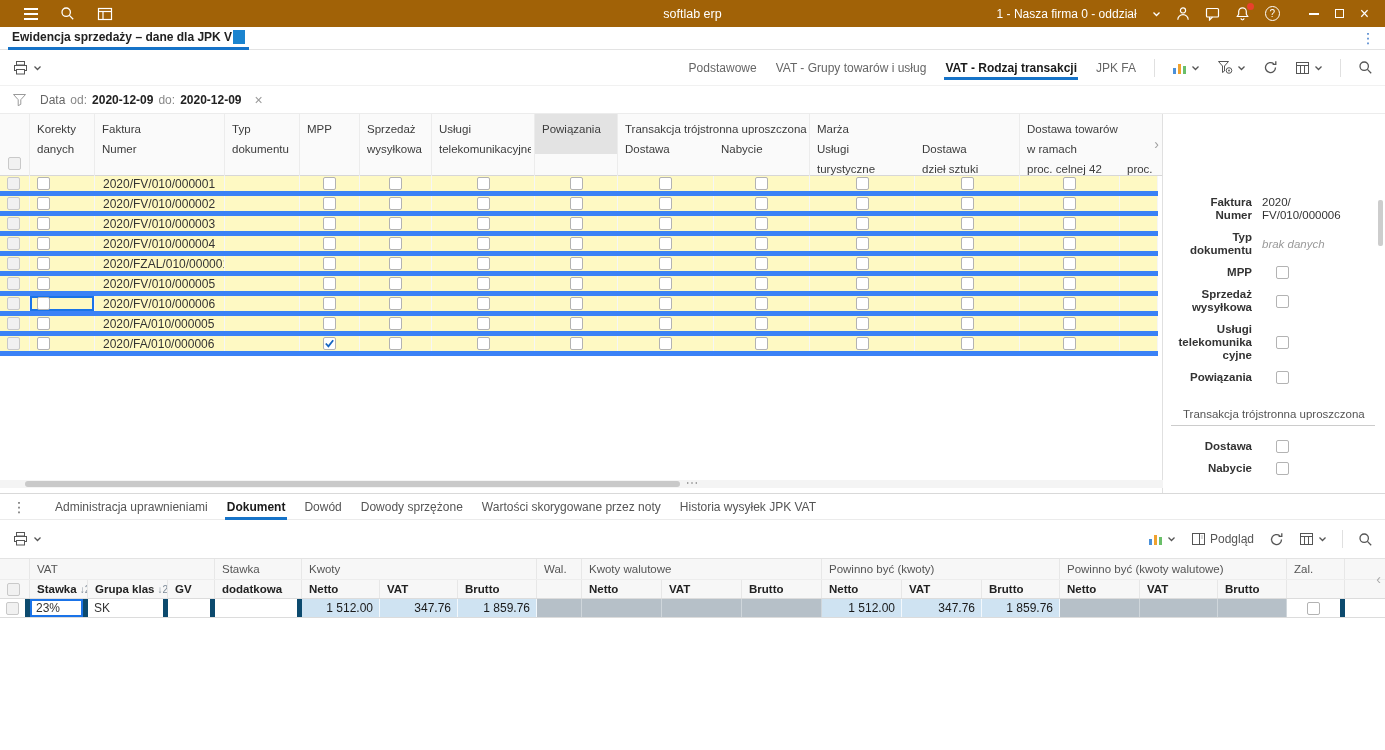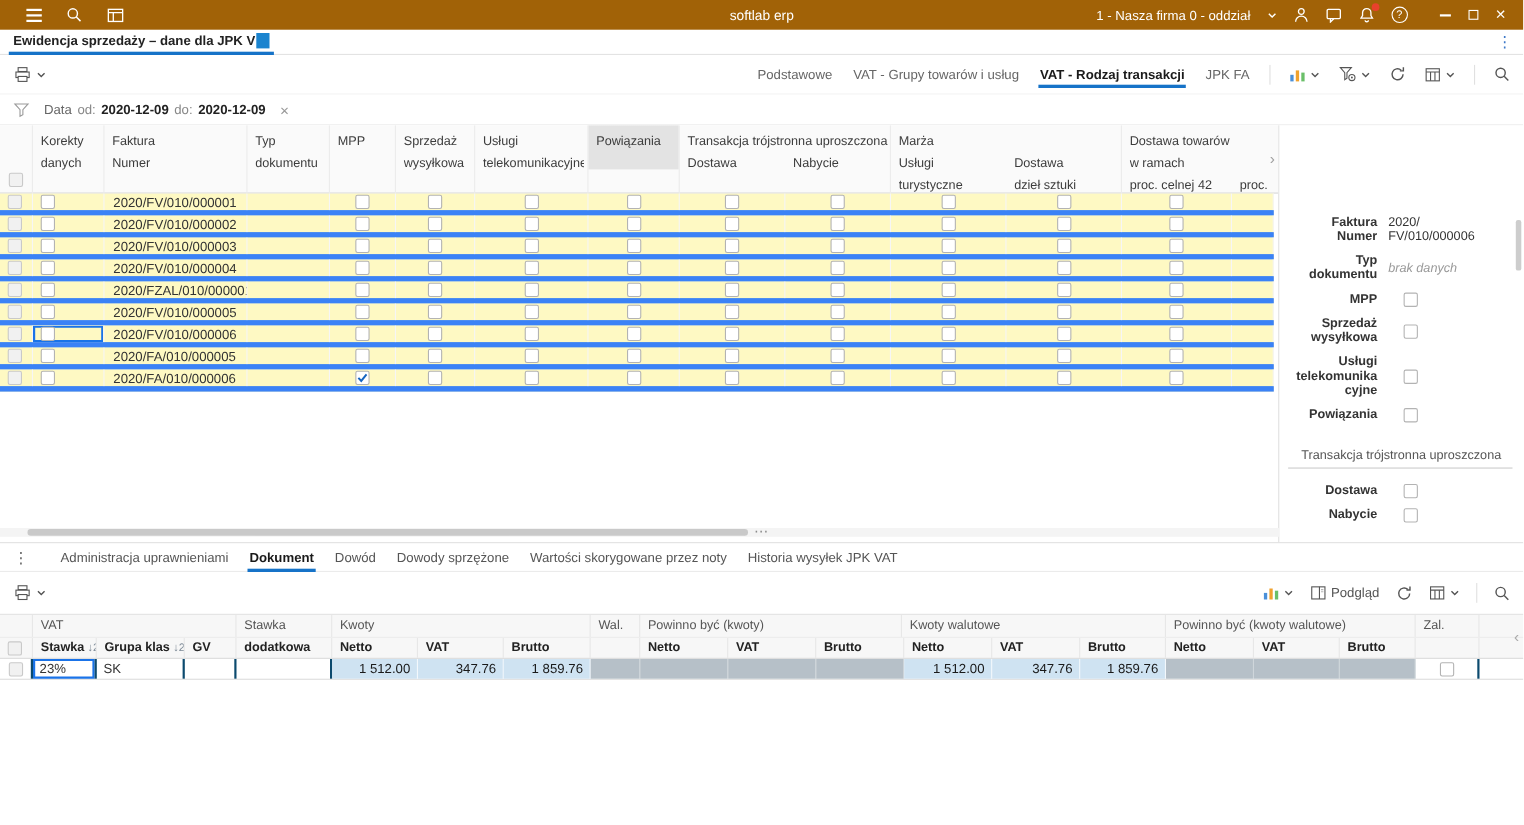--- a/index.html
+++ b/index.html
@@ -105,21 +105,21 @@
   .bghead{position:relative;background:#f7f7f7;border-top:1px solid #e3e3e3;font-size:11.5px}
   .bgrow1{display:flex;height:20px;line-height:20px;color:#555}
   .bgrow2{display:flex;height:20px;line-height:19px;color:#222;font-weight:bold;border-top:1px solid #ededed;border-bottom:1px solid #dcdcdc}
   .bgrow1 > div,.bgrow2 > div{padding-left:7px;border-right:1px solid #e7e7e7;white-space:nowrap;overflow:hidden;flex:none;height:100%}
   .bgrow1 > div.nob,.bgrow2 > div.nob{border-right:none}
   .bgrow2 .cbwrap{display:flex;align-items:center;padding-left:7px}
   .sort{font-weight:normal;color:#7d8a97;font-size:10px;margin-left:3px}
   .bgrid-chevron{position:absolute;right:4px;top:12px;color:#aaa;font-size:14px;cursor:pointer}
 
   .brow{display:flex;height:19px;font-size:12px;border-bottom:1px solid #dcdcdc;background:#fff}
-  .bcell{flex:none;height:100%;display:flex;align-items:center;padding-left:6px;border-right:2px solid #0c4a6e;overflow:hidden;white-space:nowrap}
+  .bcell{flex:none;height:100%;display:flex;align-items:center;padding-left:6px;border-right:5px solid #0c4a6e;overflow:hidden;white-space:nowrap}
   .bcell.num{justify-content:flex-end;padding-right:6px;padding-left:0;color:#1a1a1a}
   .bcell.blue{background:#cfe3f2;border-right:1px solid rgba(255,255,255,.75)}
   .bcell.gray{background:#b6c0c8;border-right:1px solid rgba(255,255,255,.35)}
   .bcell.cc{justify-content:center;padding-left:0}
   svg{display:block}
 </style>
 </head>
 <body>
 
 <div class="page">
@@ -814,22 +814,22 @@
   </div>
 
   <div class="bgrid">
     <div class="bghead">
       <div class="bgrow1">
           <div style="width: 30px;"></div>
           <div style="width: 185px;"><span>VAT</span></div>
           <div style="width: 87px;"><span>Stawka</span></div>
           <div style="width: 235px;"><span>Kwoty</span></div>
           <div style="width: 45px;"><span>Wal.</span></div>
+          <div style="width: 240px;"><span>Kwoty walutowe</span></div>
           <div style="width: 238px;"><span>Powinno być (kwoty)</span></div>
-          <div style="width: 240px;"><span>Kwoty walutowe</span></div>
           <div style="width: 227px;"><span>Powinno być (kwoty walutowe)</span></div>
           <div style="width: 58px;"><span>Zal.</span></div>
           <div class="nob" style="width: 45px;"></div>
         </div>
       <div class="bgrow2">
           <div class="cbwrap" style="width: 30px;">
             <span class="cb cb-sel"></span>
           </div>
           <div style="width: 58px;"><span>Stawka</span><span class="sort">↓2</span></div>
           <div style="width: 80px;"><span>Grupa klas</span><span class="sort">↓2</span></div>

